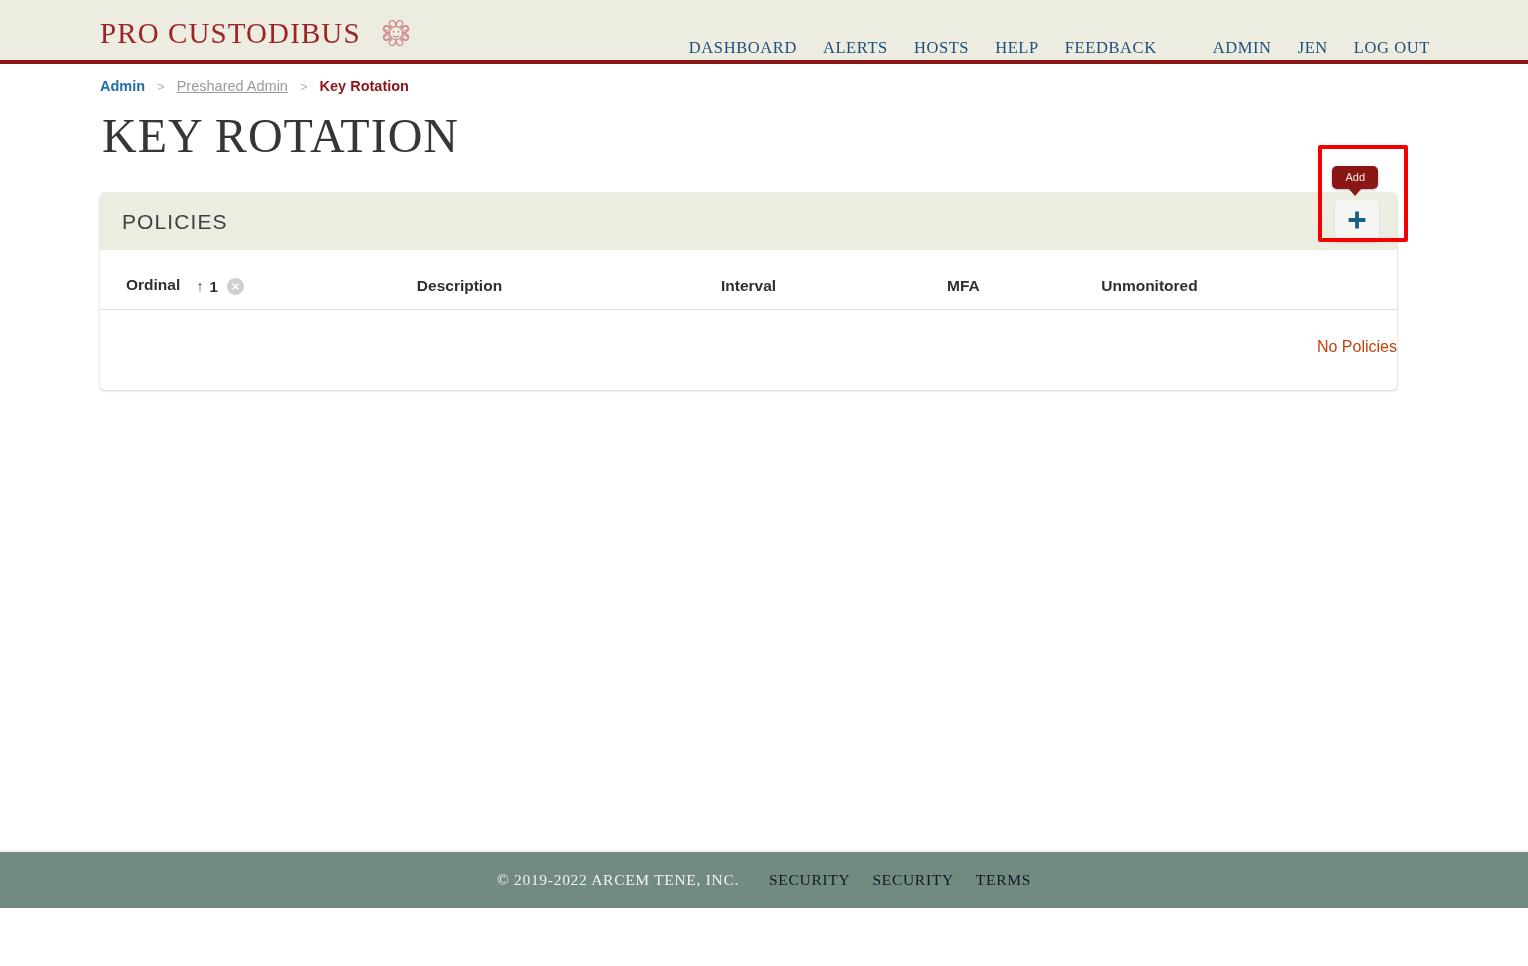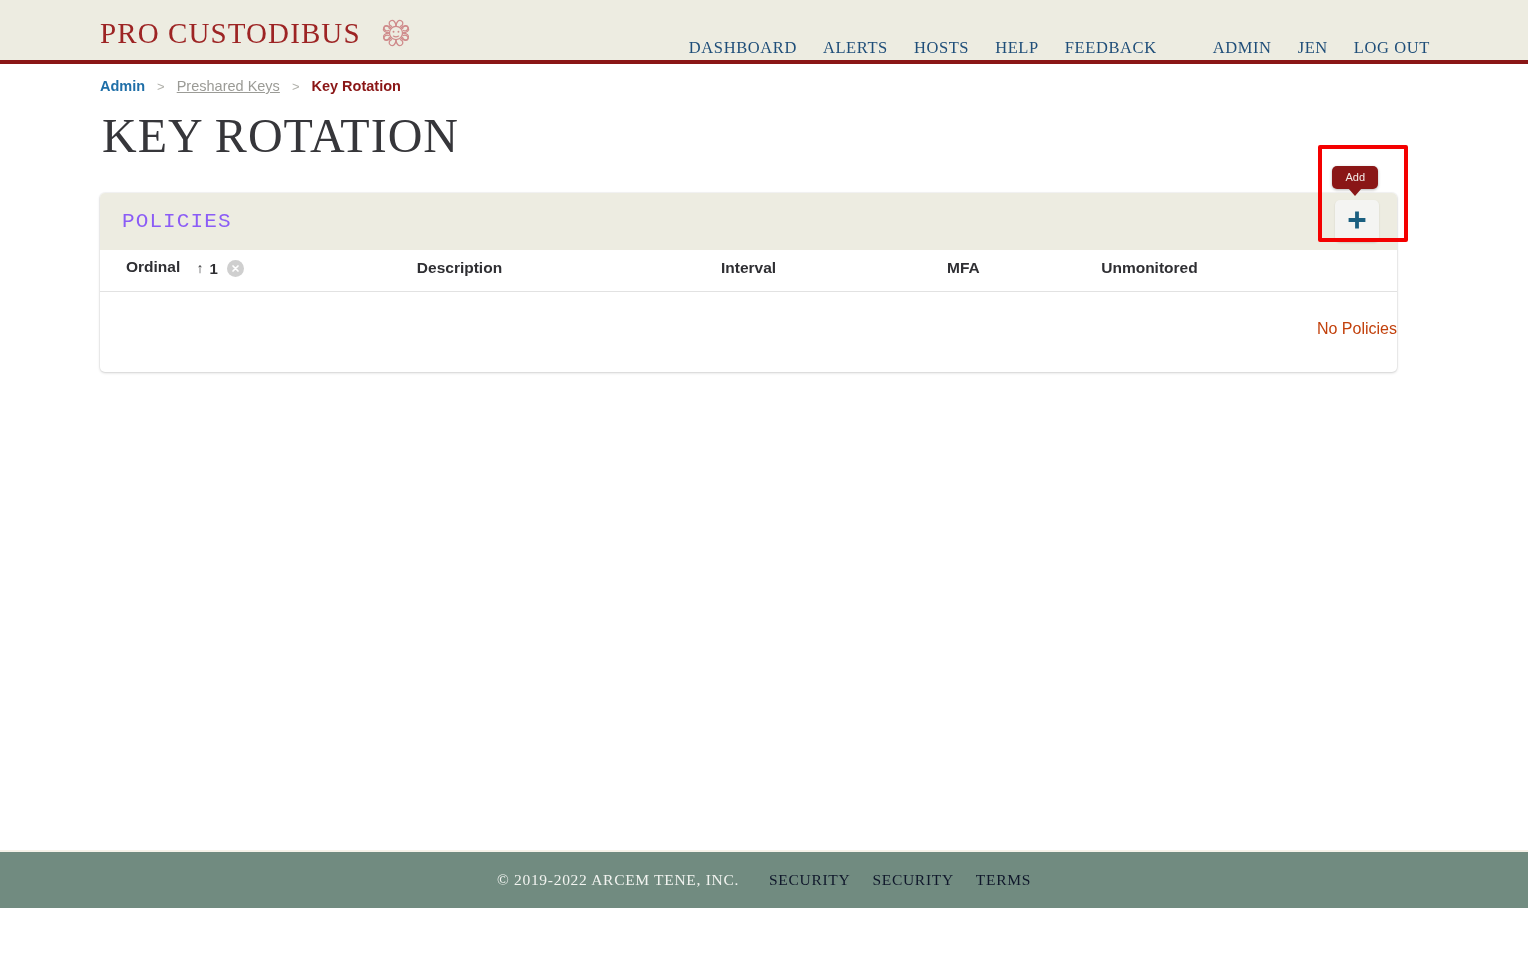--- a/index.html
+++ b/index.html
@@ -104,24 +104,24 @@
   .card-head {
     height: 57px;
     background: #edece1;
     border-radius: 5px 5px 0 0;
     display: flex;
     align-items: center;
     padding: 0 22px;
     position: relative;
   }
   .card-head-title {
-    font-family: Liberation Mono, monospace;
+    font-family: Liberation Sans, sans-serif;
     font-size: 21px;
     letter-spacing: 1.1px;
-    color: #8b5cf6;
+    color: #404040;
   }
 
   
   .add-btn {
     position: absolute;
     right: 18px;
     top: 7px;
     width: 44px;
     height: 42px;
     background: #f4f4f2;
@@ -174,21 +174,21 @@
     z-index: 5;
   }
 
   
   .policy-table { width: 100%; border-collapse: collapse; }
   .policy-table thead th {
     text-align: left;
     font-size: 15.5px;
     font-weight: 700;
     color: #2f2f33;
-    padding: 8px 0 14px 0;
+    padding: 26px 0 14px 0;
     border-bottom: 1px solid #e2e2e2;
     white-space: nowrap;
   }
   .policy-table thead th.th-ordinal { padding-left: 26px; width: 300px; }
   .policy-table thead th.th-desc { width: 288px; margin-left: 48px; }
   .policy-table thead th.th-interval { width: 214px; }
   .policy-table thead th.th-mfa { width: 146px; }
   .policy-table thead th.th-unmon { width: 280px; }
 
   .sort-ctl {
@@ -287,21 +287,21 @@
     <a href="#">JEN</a>
     <a href="#">LOG OUT</a>
   </nav>
 </div>
 
 <div class="content">
 
   <div class="breadcrumb">
     <a href="#" class="crumb-link">Admin</a>
     <span class="crumb-sep">&gt;</span>
-    <a href="#" class="crumb-mid">Preshared Keys</a>
+    <a href="#" class="crumb-mid">Preshared Admin</a>
     <span class="crumb-sep">&gt;</span>
     <span class="crumb-current">Key Rotation</span>
   </div>
 
   <h1 class="page-title">KEY ROTATION</h1>
 
   <div class="card">
 
     <div class="card-head">
       <span class="card-head-title">POLICIES</span>

